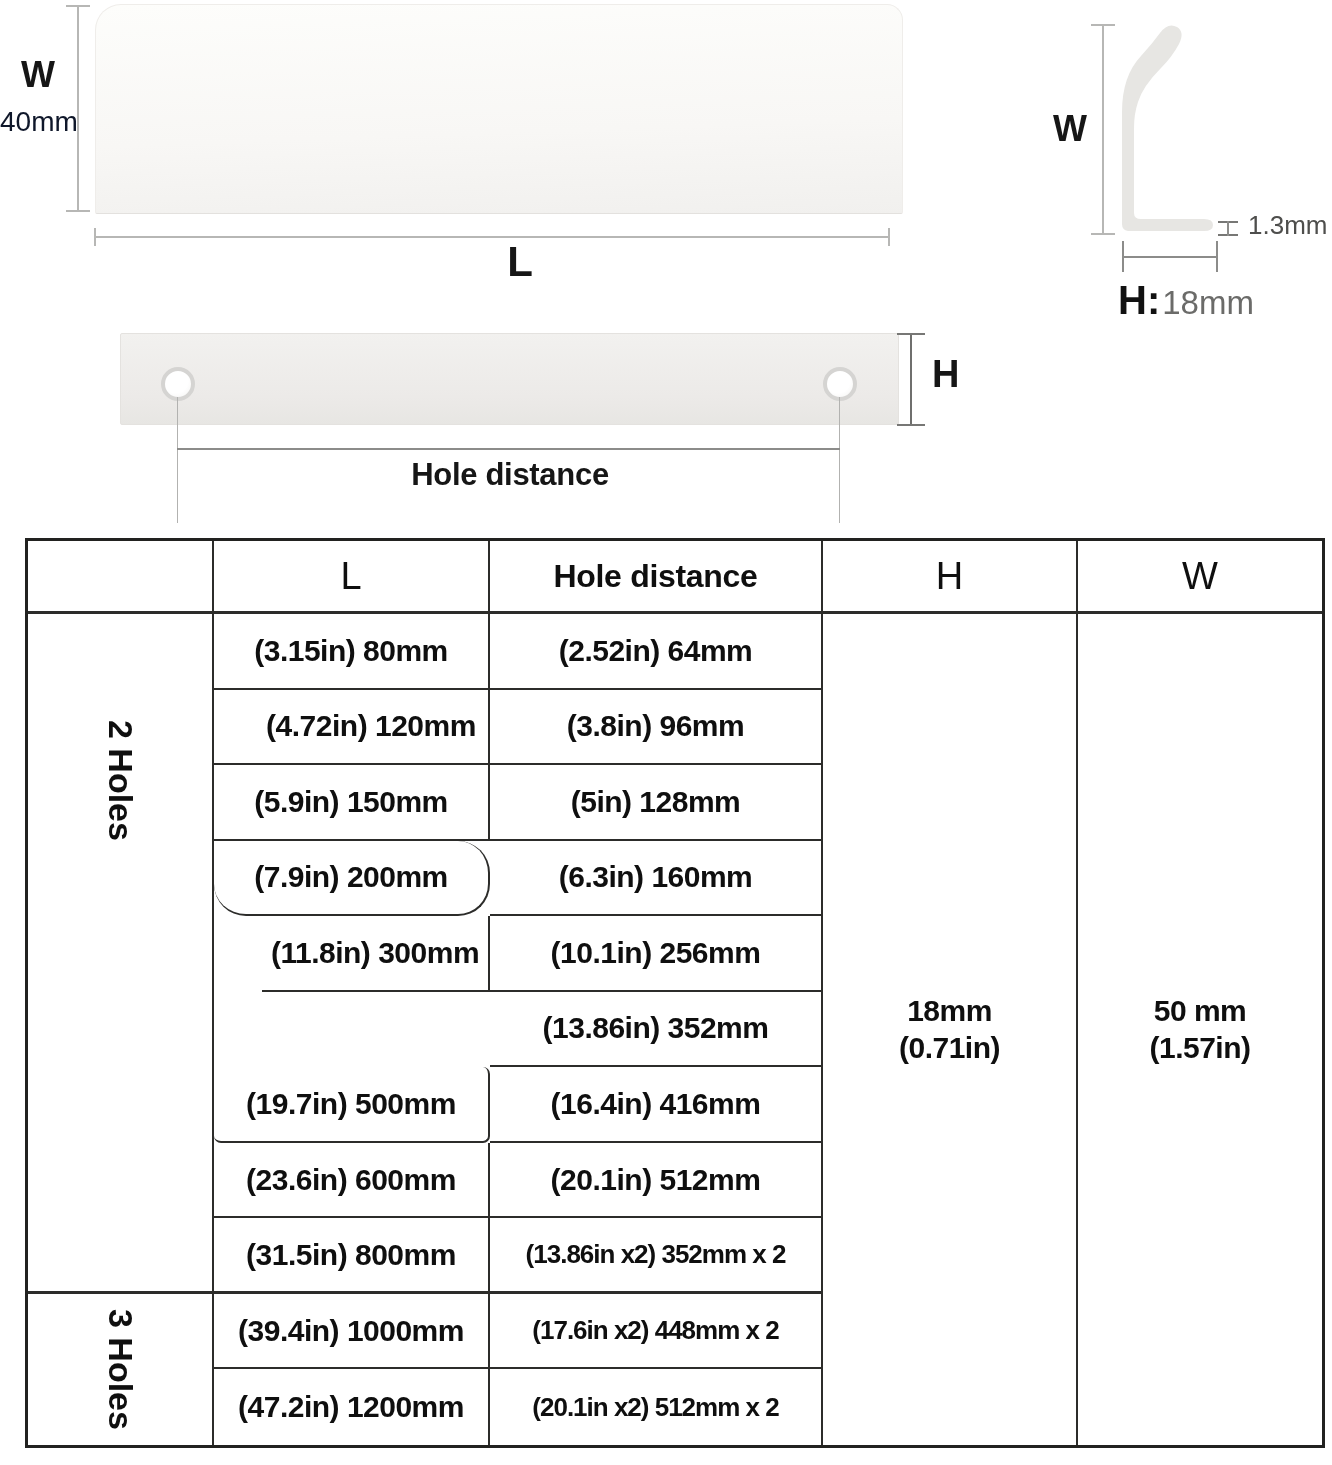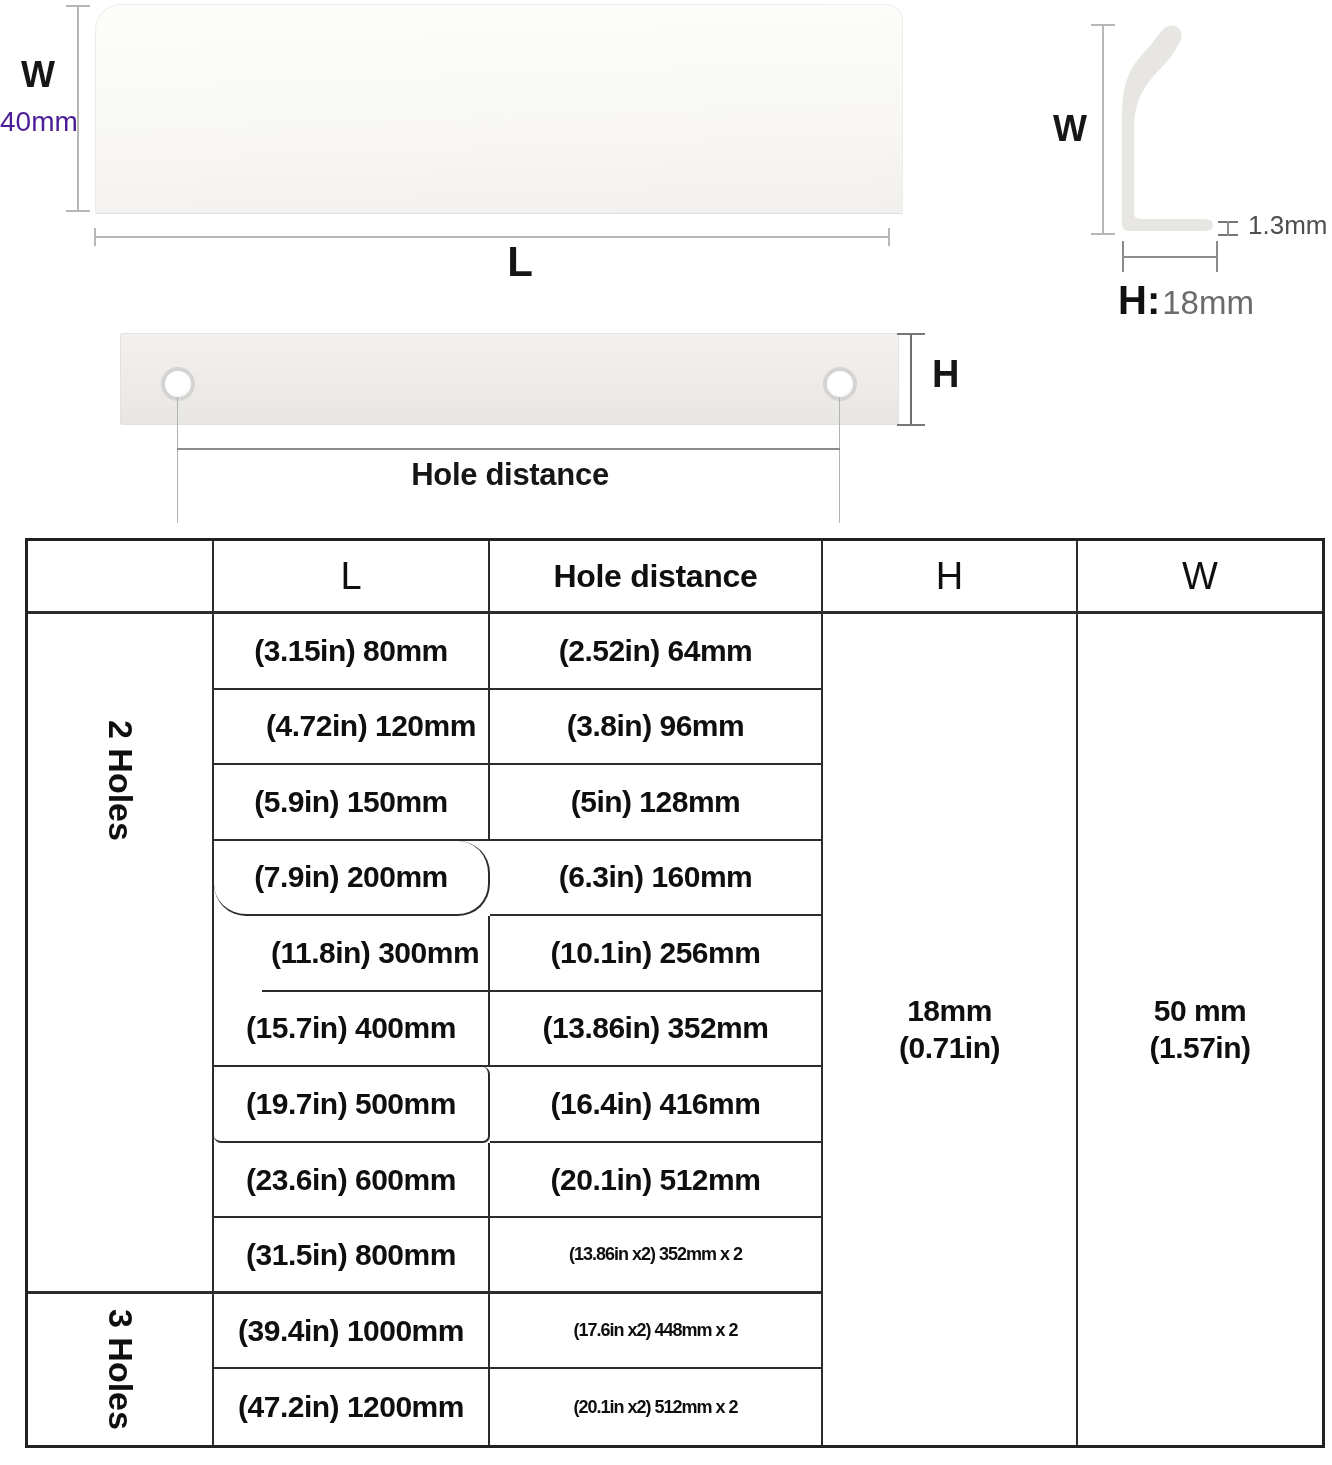--- a/index.html
+++ b/index.html
@@ -16,21 +16,21 @@
   .tick-h.dark{background:#777775;}
   .tick-v.dark{background:#8c8c8a;}
 
   
   .front-rect{left:95px;top:4px;width:806px;height:208px;
     background:linear-gradient(178deg,#fdfdfb 0%,#f8f7f5 60%,#f1f0ee 100%);
     border:1px solid #efedea;border-bottom-color:#e3e1de;
     border-radius:26px 16px 2px 2px;}
   .lbl{font-weight:700;color:#161616;}
   .lbl-w{left:12px;top:54px;width:52px;font-size:36px;text-align:center;}
-  .lbl-40{left:0;top:106px;width:62px;font-size:28px;text-align:center;font-weight:400;color:#4c1d95;}
+  .lbl-40{left:0;top:106px;width:62px;font-size:28px;text-align:center;font-weight:400;color:#0f172a;}
   .lbl-l{left:478px;top:238px;width:84px;font-size:42px;text-align:center;}
 
   
   .hole-bar{left:120px;top:333px;width:777px;height:90px;
     background:linear-gradient(180deg,#f2f1ef 0%,#eceae8 70%,#e7e6e3 100%);
     border:1px solid #e4e2df;border-radius:2px;}
   .hole{width:26px;height:26px;border-radius:50%;
     background:radial-gradient(circle at 42% 38%,#ffffff 55%,#f2f1ef 100%);
     border:4px solid #d5d4d2;}
   .hole-left{left:161px;top:367px;}
@@ -52,21 +52,21 @@
     grid-template-rows:73px repeat(11,1fr);}
   .cell{display:flex;align-items:center;justify-content:center;
     border-right:2px solid #2c2c2a;border-bottom:2px solid #2c2c2a;
     font-weight:700;font-size:30px;color:#0f0f0f;letter-spacing:-0.5px;white-space:nowrap;}
   .cell.hdr-letter{font-weight:400;font-size:38px;letter-spacing:0;}
   .cell.hdr-bold{font-size:32px;letter-spacing:-0.3px;}
   .cell.hdr{border-bottom-width:3px;}
   .cell.no-r{border-right:none;}
   .cell.no-b{border-bottom:none;}
   .cell.sep-b{border-bottom-width:3px;}
-  .cell.tight{font-size:18px;letter-spacing:-1px;}
+  .cell.tight{font-size:26px;letter-spacing:-1px;}
   .vtext{writing-mode:vertical-rl;text-orientation:mixed;font-size:34px;letter-spacing:0;}
   .group-2holes{justify-content:flex-start;padding-top:106px;}
   .merged-val{flex-direction:column;line-height:1.22;}
   .merged-val .sub{font-weight:700;}
 </style>
 </head>
 <body>
 
 <div class="abs front-rect"></div>
 
@@ -131,21 +131,20 @@
   <div class="cell" style="grid-column:2;grid-row:2;">(3.15in) 80mm</div>
   <div class="cell" style="grid-column:3;grid-row:2;">(2.52in) 64mm</div>
   <div class="cell" style="grid-column:2;grid-row:3;padding-left:40px;">(4.72in) 120mm</div>
   <div class="cell" style="grid-column:3;grid-row:3;">(3.8in) 96mm</div>
   <div class="cell" style="grid-column:2;grid-row:4;">(5.9in) 150mm</div>
   <div class="cell" style="grid-column:3;grid-row:4;">(5in) 128mm</div>
   <div class="cell" style="grid-column:2;grid-row:5;border-radius:32px;">(7.9in) 200mm</div>
   <div class="cell" style="grid-column:3;grid-row:5;">(6.3in) 160mm</div>
   <div class="cell" style="grid-column:2;grid-row:6;margin-left:48px;">(11.8in) 300mm</div>
   <div class="cell" style="grid-column:3;grid-row:6;">(10.1in) 256mm</div>
-  <div class="cell" style="grid-column:2;grid-row:7;">(15.7in) 400mm</div>
   <div class="cell" style="grid-column:3;grid-row:7;">(13.86in) 352mm</div>
   <div class="cell" style="grid-column:2;grid-row:8;border-radius:7px;">(19.7in) 500mm</div>
   <div class="cell" style="grid-column:3;grid-row:8;text-align:center;">(16.4in) 416mm</div>
   <div class="cell" style="grid-column:2;grid-row:9;">(23.6in) 600mm</div>
   <div class="cell" style="grid-column:3;grid-row:9;">(20.1in) 512mm</div>
   <div class="cell sep-b" style="grid-column:2;grid-row:10;">(31.5in) 800mm</div>
   <div class="cell sep-b tight" style="grid-column:3;grid-row:10;">(13.86in x2) 352mm x 2</div>
 
   <div class="cell" style="grid-column:2;grid-row:11;">(39.4in) 1000mm</div>
   <div class="cell tight" style="grid-column:3;grid-row:11;">(17.6in x2) 448mm x 2</div>

